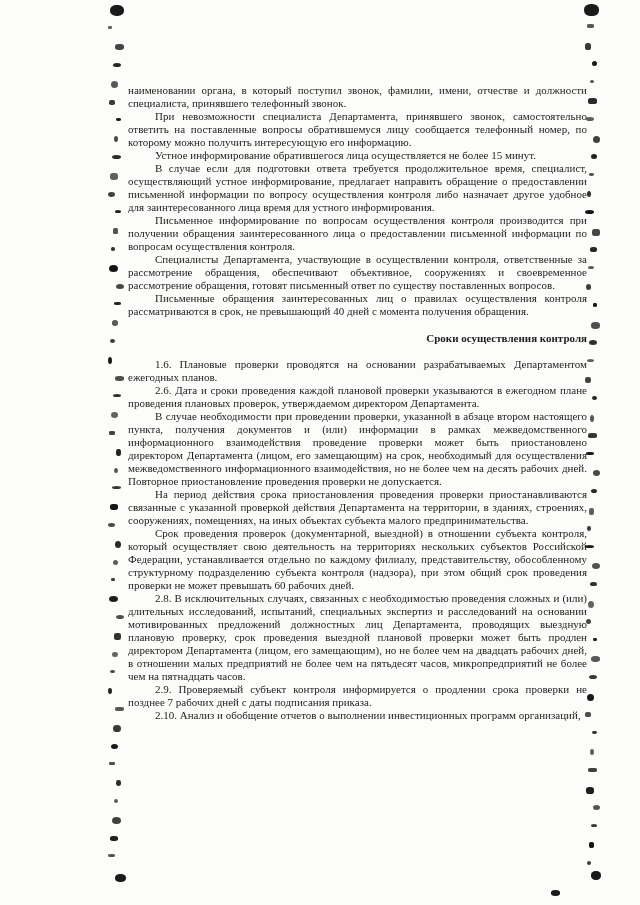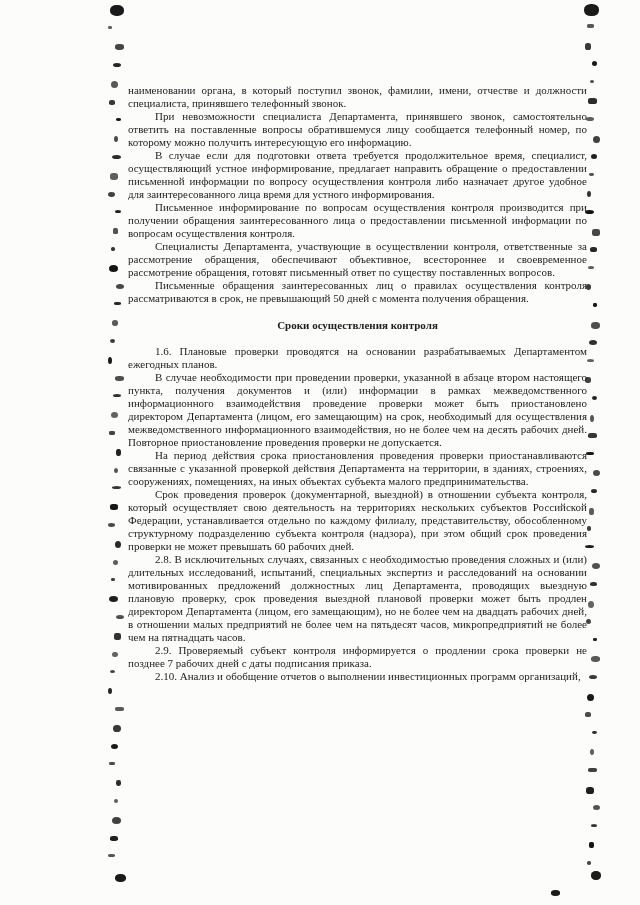--- a/index.html
+++ b/index.html
@@ -21,21 +21,21 @@
     top: 84px;
     width: 459px;
     color: #1d1d1f;
     font-size: 11px;
     line-height: 13px;
     text-align: justify;
   }
   .para { text-indent: 27px; }
   .para.no-indent { text-indent: 0; }
   .heading {
-    text-align: center;
+    text-align: right;
     font-weight: bold;
     font-size: 11px;
     line-height: 13px;
     margin: 14px 0 13px 0;
     text-indent: 0;
   }
   .artifacts { position: absolute; left: 0; top: 0; width: 640px; height: 905px; pointer-events: none; }
   .mark { position: absolute; background: #070707; }
 </style>
 </head>
@@ -139,28 +139,30 @@
       <div class="mark" style="left: 110px; top: 5px; width: 14px; height: 11px; opacity: 0.92; border-radius: 45%;"></div>
       <div class="mark" style="left: 584px; top: 4px; width: 15px; height: 12px; opacity: 0.92; border-radius: 45%;"></div>
       <div class="mark" style="left: 115px; top: 874px; width: 11px; height: 8px; opacity: 0.92; border-radius: 45%;"></div>
       <div class="mark" style="left: 591px; top: 871px; width: 10px; height: 9px; opacity: 0.92; border-radius: 45%;"></div>
       <div class="mark" style="left: 551px; top: 890px; width: 9px; height: 6px; opacity: 0.92; border-radius: 45%;"></div>
     </div>
 
   <div class="content">
     <p class="para no-indent">наименовании органа, в который поступил звонок, фамилии, имени, отчестве и должности специалиста, принявшего телефонный звонок.</p>
     <p class="para">При невозможности специалиста Департамента, принявшего звонок, самостоятельно ответить на поставленные вопросы обратившемуся лицу сообщается телефонный номер, по которому можно получить интересующую его информацию.</p>
+    <p class="para">Устное информирование обратившегося лица осуществляется не более 15 минут.</p>
     <p class="para">В случае если для подготовки ответа требуется продолжительное время, специалист, осуществляющий устное информирование, предлагает направить обращение о предоставлении письменной информации по вопросу осуществления контроля либо назначает другое удобное для заинтересованного лица время для устного информирования.</p>
     <p class="para">Письменное информирование по вопросам осуществления контроля производится при получении обращения заинтересованного лица о предоставлении письменной информации по вопросам осуществления контроля.</p>
-    <p class="para">Специалисты Департамента, участвующие в осуществлении контроля, ответственные за рассмотрение обращения, обеспечивают объективное, всестороннее и своевременное рассмотрение обращения, готовят письменный ответ по существу поставленных вопросов.</p>
-    <p class="para">Письменные обращения заинтересованных лиц о правилах осуществления контроля рассматриваются в срок, не превышающий 50 дней с момента получения обращения.</p>
+    <p class="para">Специалисты Департамента, участвующие в осуществлении контроля, ответственные за рассмотрение обращения, обеспечивают объективное, сооружениях и своевременное рассмотрение обращения, готовят письменный ответ по существу поставленных вопросов.</p>
+    <p class="para">Письменные обращения заинтересованных лиц о правилах осуществления контроля рассматриваются в срок, не превышающий 40 дней с момента получения обращения.</p>
 
     <h3 class="heading">Сроки осуществления контроля</h3>
 
     <p class="para">1.6. Плановые проверки проводятся на основании разрабатываемых Департаментом ежегодных планов.</p>
+    <p class="para">2.6. Дата и сроки проведения каждой плановой проверки указываются в ежегодном плане проведения плановых проверок, утверждаемом директором Департамента.</p>
     <p class="para">В случае необходимости при проведении проверки, указанной в абзаце втором настоящего пункта, получения документов и (или) информации в рамках межведомственного информационного взаимодействия проведение проверки может быть приостановлено директором Департамента (лицом, его замещающим) на срок, необходимый для осуществления межведомственного информационного взаимодействия, но не более чем на десять рабочих дней. Повторное приостановление проведения проверки не допускается.</p>
     <p class="para">На период действия срока приостановления проведения проверки приостанавливаются связанные с указанной проверкой действия Департамента на территории, в зданиях, строениях, сооружениях, помещениях, на иных объектах субъекта малого предпринимательства.</p>
     <p class="para">Срок проведения проверок (документарной, выездной) в отношении субъекта контроля, который осуществляет свою деятельность на территориях нескольких субъектов Российской Федерации, устанавливается отдельно по каждому филиалу, представительству, обособленному структурному подразделению субъекта контроля (надзора), при этом общий срок проведения проверки не может превышать 60 рабочих дней.</p>
     <p class="para">2.8. В исключительных случаях, связанных с необходимостью проведения сложных и (или) длительных исследований, испытаний, специальных экспертиз и расследований на основании мотивированных предложений должностных лиц Департамента, проводящих выездную плановую проверку, срок проведения выездной плановой проверки может быть продлен директором Департамента (лицом, его замещающим), но не более чем на двадцать рабочих дней, в отношении малых предприятий не более чем на пятьдесят часов, микропредприятий не более чем на пятнадцать часов.</p>
     <p class="para">2.9. Проверяемый субъект контроля информируется о продлении срока проверки не позднее 7 рабочих дней с даты подписания приказа.</p>
     <p class="para">2.10. Анализ и обобщение отчетов о выполнении инвестиционных программ организаций,</p>
   </div>
 
 </div>
 

